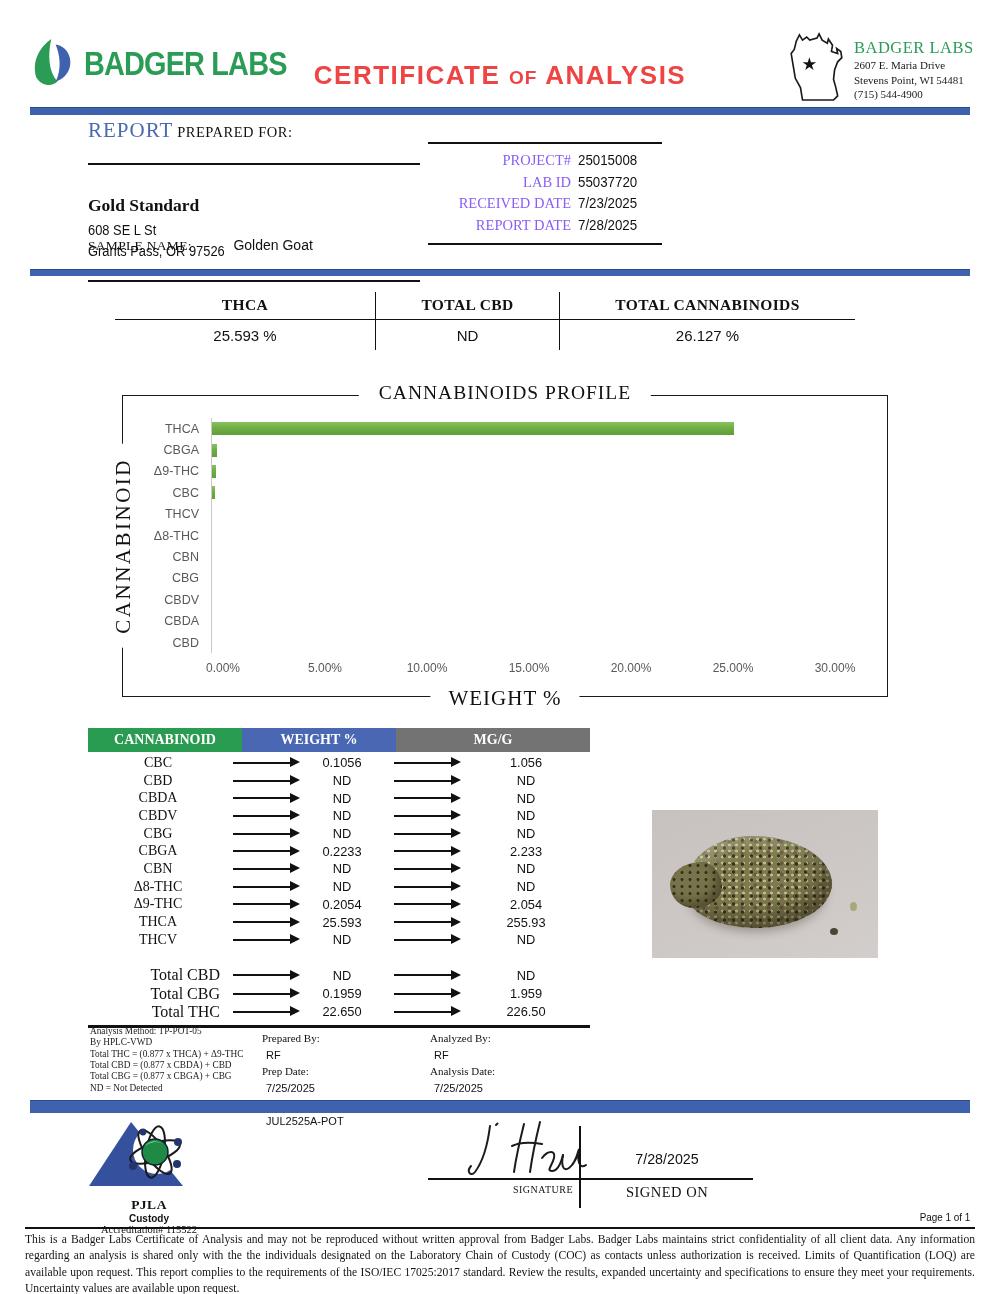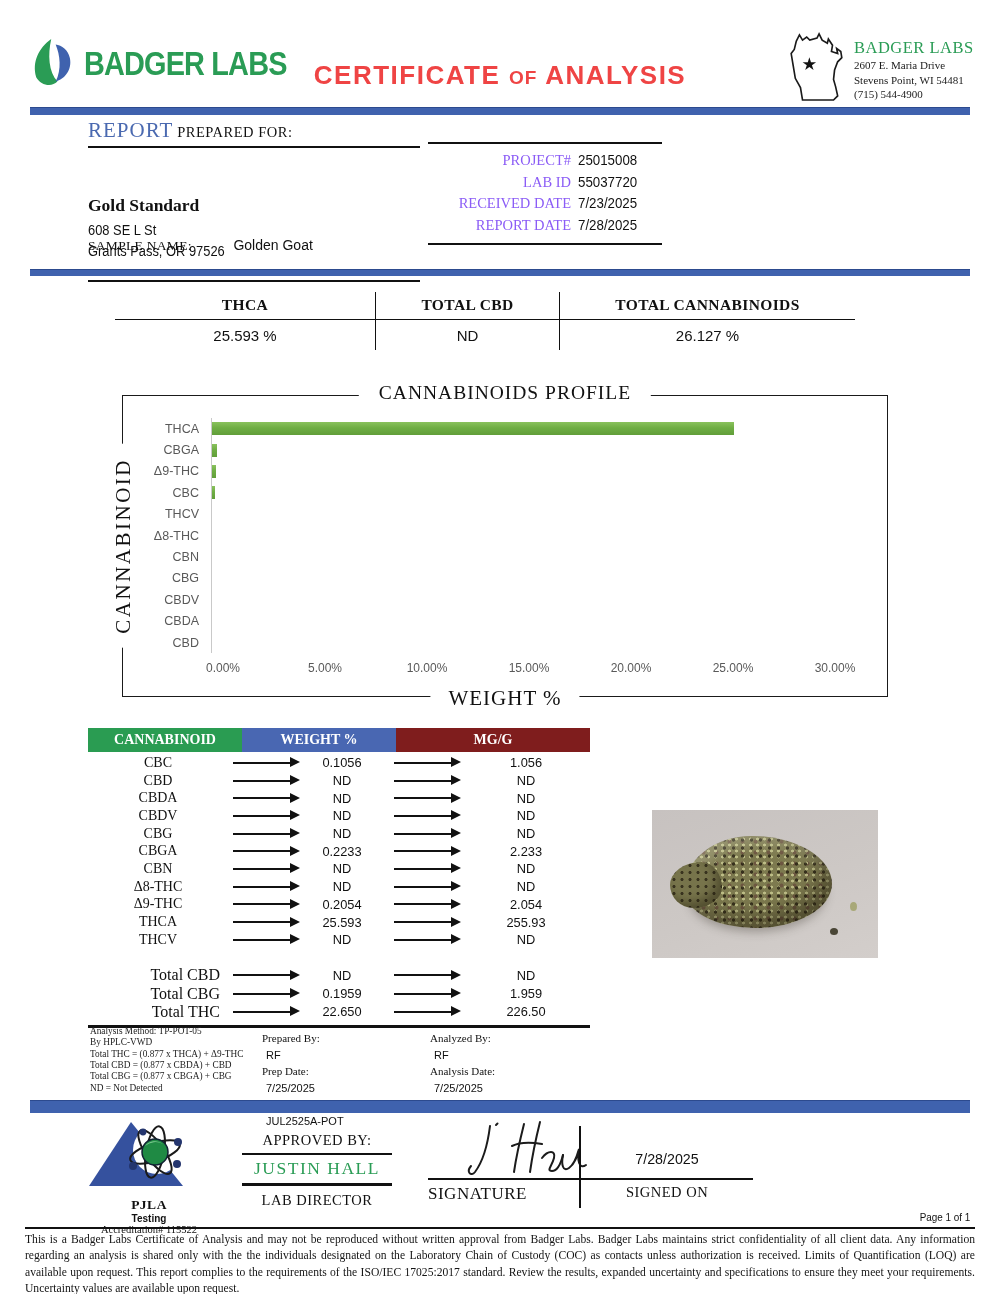--- a/index.html
+++ b/index.html
@@ -21,21 +21,21 @@
   .lab-info { padding-top:8px; }
   .lab-name { color:#2a9c55; font-size:16.5px; letter-spacing:.5px; }
   .lab-addr { font-size:11px; line-height:1.32; color:#1a1a1a; }
 
   .blue-bar { position:absolute; left:30px; width:940px; background:#3f62ae; border-top:1px solid #2c4a8e; }
   .bar-1 { top:107px; height:8px; }
   .bar-2 { top:269px; height:7px; }
   .bar-3 { top:1100px; height:13px; }
 
   
-  .report-head { position:absolute; left:88px; top:118px; width:332px; border-bottom:2px solid #111; padding-bottom:3px; }
+  .report-head { position:absolute; left:88px; top:118px; width:332px; border-bottom:2px solid #111; padding-bottom:20px; }
   .report-word { color:#4a69b0; font-size:21px; letter-spacing:1px; }
   .report-rest { font-size:14.5px; letter-spacing:.5px; }
   .client { position:absolute; left:88px; top:148px; width:332px; height:87px; border-bottom:2px solid #111;margin-top:47px; }
   .client-name { font-weight:700; font-size:17.5px; margin-bottom:4px; }
   .client-line { font-family:"Liberation Sans",sans-serif; font-size:14px; line-height:1.5; transform:scaleX(.92); transform-origin:left; }
   .meta { position:absolute; left:428px; top:142px; width:234px; border-top:2px solid #111; border-bottom:2px solid #111; padding:6px 0 7px; }
   .meta-row { display:flex; align-items:baseline; gap:7px; line-height:21.5px; }
   .meta-label { flex:1; text-align:right; color:#8b5cf6; font-size:14.5px; }
   .meta-value { width:84px; font-family:"Liberation Sans",sans-serif; font-size:14px; transform:scaleX(.95); transform-origin:left; }
   .sample-row { position:absolute; left:88px; top:237px; font-size:13.5px; letter-spacing:.3px; }
@@ -69,21 +69,21 @@
   .ticks { position:relative; height:16px; margin-left:92px; margin-top:8px; width:645px; }
   .tick { position:absolute; transform:translateX(-50%); font-family:"Liberation Sans",sans-serif;
     font-size:12px; color:#595959; white-space:nowrap; }
 
   
   .rt-header { position:absolute; left:88px; top:728px; width:502px; height:24px; display:flex;
     font-weight:700; font-size:14px; color:#fff; text-align:center; }
   .rt-header > div { line-height:24px; }
   .rt-h1 { width:162px; background:#2a9c52; }
   .rt-h2 { width:162px; background:#4967b2; }
-  .rt-h3 { width:204px; background:#7f1d1d; }
+  .rt-h3 { width:204px; background:#737373; }
   .rt-body { position:absolute; left:88px; top:754px; width:502px; }
   .trow { display:grid; grid-template-columns:140px 70px 88px 76px 128px; align-items:center; height:17.7px; }
   .trow .lbl { text-align:center; font-size:14px; }
   .trow .val { text-align:center; font-family:"Liberation Sans",sans-serif; font-size:13.5px; transform:scaleX(.95); }
   .arrow-line { position:relative; height:2px; background:#111; width:60px; margin:0 auto; }
   .arrow-line::after { content:""; position:absolute; right:-7px; top:-4.5px; width:0; height:0;
     border-left:10px solid #111; border-top:5px solid transparent; border-bottom:5px solid transparent; }
   .totals { position:absolute; left:88px; top:966px; width:502px; border-bottom:3px solid #111; padding-bottom:4px; }
   .totals .trow { height:18.4px; }
   .totals .lbl { font-size:16px; text-align:right; padding-right:8px; }
@@ -126,21 +126,21 @@
   .pjla-name { font-weight:700; font-size:13.5px; letter-spacing:.5px; margin-top:1px; }
   .pjla-sub { font-family:"Liberation Sans",sans-serif; font-weight:700; font-size:10px; }
   .pjla-acc { font-size:10.5px; }
   .approved { position:absolute; left:242px; top:1132px; width:150px; text-align:center; }
   .approved-label { font-size:14.5px; letter-spacing:.5px; padding-bottom:4px; border-bottom:2px solid #111; }
   .approver { color:#2a9c55; font-size:17.5px; letter-spacing:1.5px; padding:3px 0 4px; border-bottom:3px solid #111; }
   .approver-title { font-size:14.5px; letter-spacing:.5px; padding-top:6px; }
   .signature-art { position:absolute; left:462px; top:1116px; }
   .sig-line { position:absolute; left:428px; top:1178px; width:325px; height:2px; background:#111; }
   .sig-vline { position:absolute; left:579px; top:1126px; width:2px; height:82px; background:#111; }
-  .sig-label { position:absolute; left:428px; top:1184px; width:145px; text-align:left; font-size:17px; letter-spacing:.5px; }
+  .sig-label { position:absolute; left:428px; top:1184px; width:145px; text-align:right; font-size:10px; letter-spacing:.5px; }
   .signed-date { position:absolute; left:592px; top:1150px; width:150px; text-align:center;
     font-family:"Liberation Sans",sans-serif; font-size:15px; transform:scaleX(.95); }
   .signed-label { position:absolute; left:592px; top:1184px; width:150px; text-align:center; font-size:14.5px; letter-spacing:.5px; }
 
   
   .page-num { position:absolute; right:30px; top:1211px; font-family:"Liberation Sans",sans-serif;
     font-size:11px; transform:scaleX(.9); transform-origin:right; }
   .footer-rule { position:absolute; left:25px; top:1227px; width:950px; height:2px; background:#111; }
   .disclaimer { position:absolute; left:25px; top:1232px; width:950px; font-size:11.6px;
     line-height:1.42; text-align:justify; color:#141414; }
@@ -459,29 +459,24 @@
       <ellipse cx="70" cy="32" rx="26" ry="9" fill="none" stroke="#1a1a1a" stroke-width="2" transform="rotate(55 70 32)"></ellipse>
       <ellipse cx="70" cy="32" rx="26" ry="9" fill="none" stroke="#1a1a1a" stroke-width="2" transform="rotate(-80 70 32)"></ellipse>
       <circle cx="70" cy="32" r="13" fill="#1f8a44" stroke="#123" stroke-width="1.5"></circle>
       <path d="M60 26 a13 13 0 0 1 18 -2 a16 16 0 0 0 -18 2" fill="#7cc98f"></path>
       <circle cx="93" cy="22" r="4" fill="#24356e"></circle>
       <circle cx="48" cy="46" r="4" fill="#24356e"></circle>
       <circle cx="92" cy="44" r="4" fill="#24356e"></circle>
       <circle cx="58" cy="12" r="3.4" fill="#24356e"></circle>
     </svg>
     <div class="pjla-name">PJLA</div>
-    <div class="pjla-sub">Testing</div>
+    <div class="pjla-sub">Custody</div>
     <div class="pjla-acc">Accreditation# 115522</div>
   </div>
 
-  <div class="approved">
-    <div class="approved-label">APPROVED BY:</div>
-    <div class="approver">JUSTIN HALL</div>
-    <div class="approver-title">LAB DIRECTOR</div>
-  </div>
 
   <svg class="signature-art" width="130" height="64" viewBox="0 0 130 64">
     <g fill="none" stroke="#1b1b1b" stroke-width="2" stroke-linecap="round">
       <path d="M28 10 C26 26 22 44 13 56 C9 61 4 56 9 50"></path>
       <path d="M34 9 l1.5 -1.5"></path>
       <path d="M62 8 C58 24 54 42 52 56"></path>
       <path d="M78 6 C74 22 70 42 68 56"></path>
       <path d="M50 30 C58 26 68 26 80 28"></path>
       <path d="M80 42 C86 34 94 34 92 42 C90 50 84 55 90 55 C96 55 99 47 101 39"></path>
       <path d="M101 39 C99 49 101 56 107 52 C113 48 115 40 117 33 C115 44 117 54 124 49"></path>

